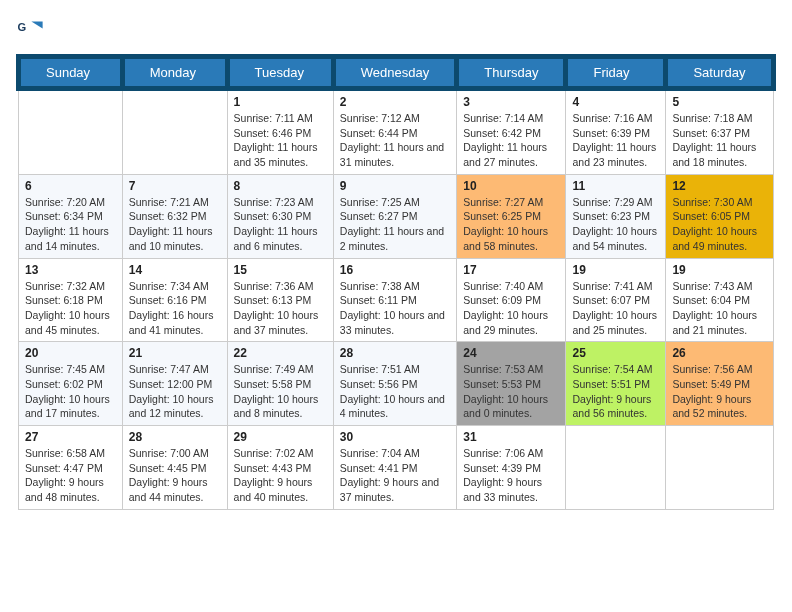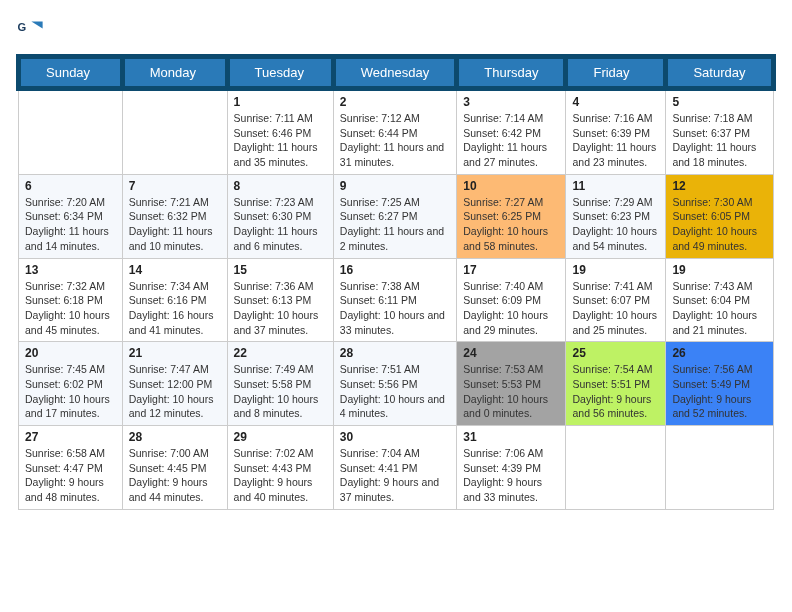--- a/index.html
+++ b/index.html
@@ -269,21 +269,21 @@
           <div class="cell-text">Sunrise: 7:53 AM</div>
           <div class="cell-text">Sunset: 5:53 PM</div>
           <div class="cell-text">Daylight: 10 hours and 0 minutes.</div>
         </td>
         <td style="background: #bef264;">
           <span class="day-num">25</span>
           <div class="cell-text">Sunrise: 7:54 AM</div>
           <div class="cell-text">Sunset: 5:51 PM</div>
           <div class="cell-text">Daylight: 9 hours and 56 minutes.</div>
         </td>
-        <td style="background: #3b82f6;">
+        <td style="background: #fdba74;">
           <span class="day-num">26</span>
           <div class="cell-text">Sunrise: 7:56 AM</div>
           <div class="cell-text">Sunset: 5:49 PM</div>
           <div class="cell-text">Daylight: 9 hours and 52 minutes.</div>
         </td>
       </tr>
       <tr>
         <td>
           <span class="day-num">27</span>
           <div class="cell-text">Sunrise: 6:58 AM</div>

